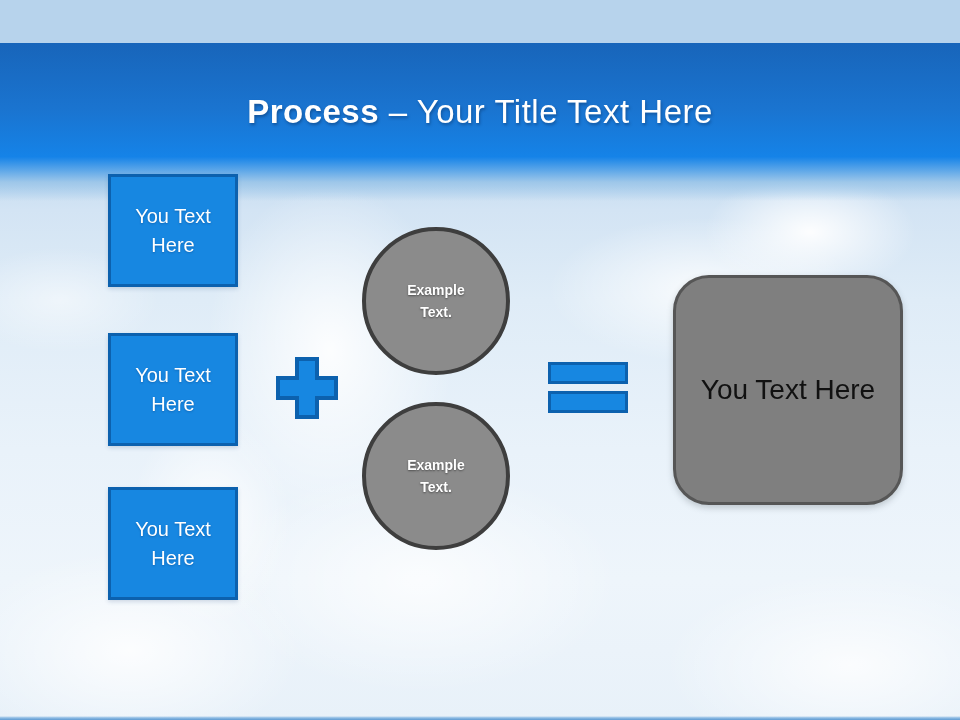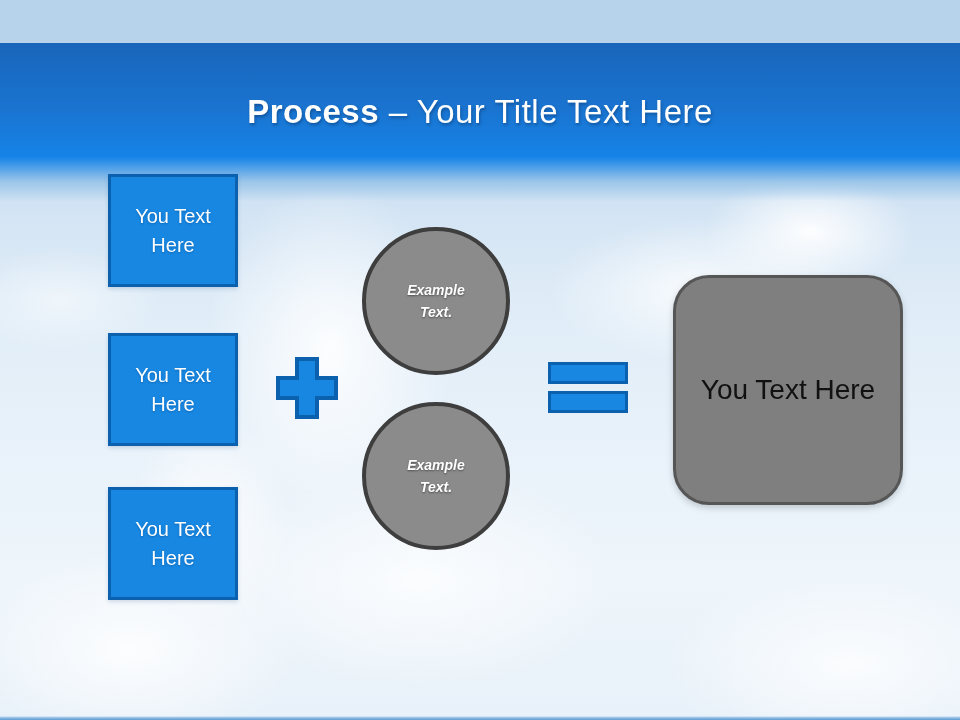--- a/index.html
+++ b/index.html
@@ -41,21 +41,21 @@
     text-shadow:0 1px 2px rgba(0,50,110,.35);
     box-shadow:0 2px 4px rgba(40,80,130,.18);
   }
   .b1{top:174px;}.b2{top:333px;}.b3{top:487px;}
   .plus-wrap{position:absolute;left:275px;top:356px;width:64px;height:64px;}
   .circle{
     position:absolute;left:362px;width:148px;height:148px;box-sizing:border-box;
     background:var(--circle-gray,#8B8B8B);border:4px solid var(--circle-border,#3E3E3E);
     border-radius:50%;
     display:flex;align-items:center;justify-content:center;text-align:center;
-    color:#fff;font-size:14px;font-weight:700;font-style:italic;line-height:22px;
+    color:#fff;font-size:14px;font-weight:700;line-height:22px;
     text-shadow:0 1px 2px rgba(0,0,0,.45);
   }
   .c1{top:227px;}.c2{top:402px;}
   .circle span{display:block;width:84px;}
   .equals{position:absolute;left:548px;top:362px;width:80px;height:51px;}
   .equals .bar{
     position:absolute;left:0;width:80px;height:22px;box-sizing:border-box;
     background:var(--accent,#1787E1);border:3px solid var(--accent-border,#0C61AE);
   }
   .equals .bar.bottom{top:29px;}

